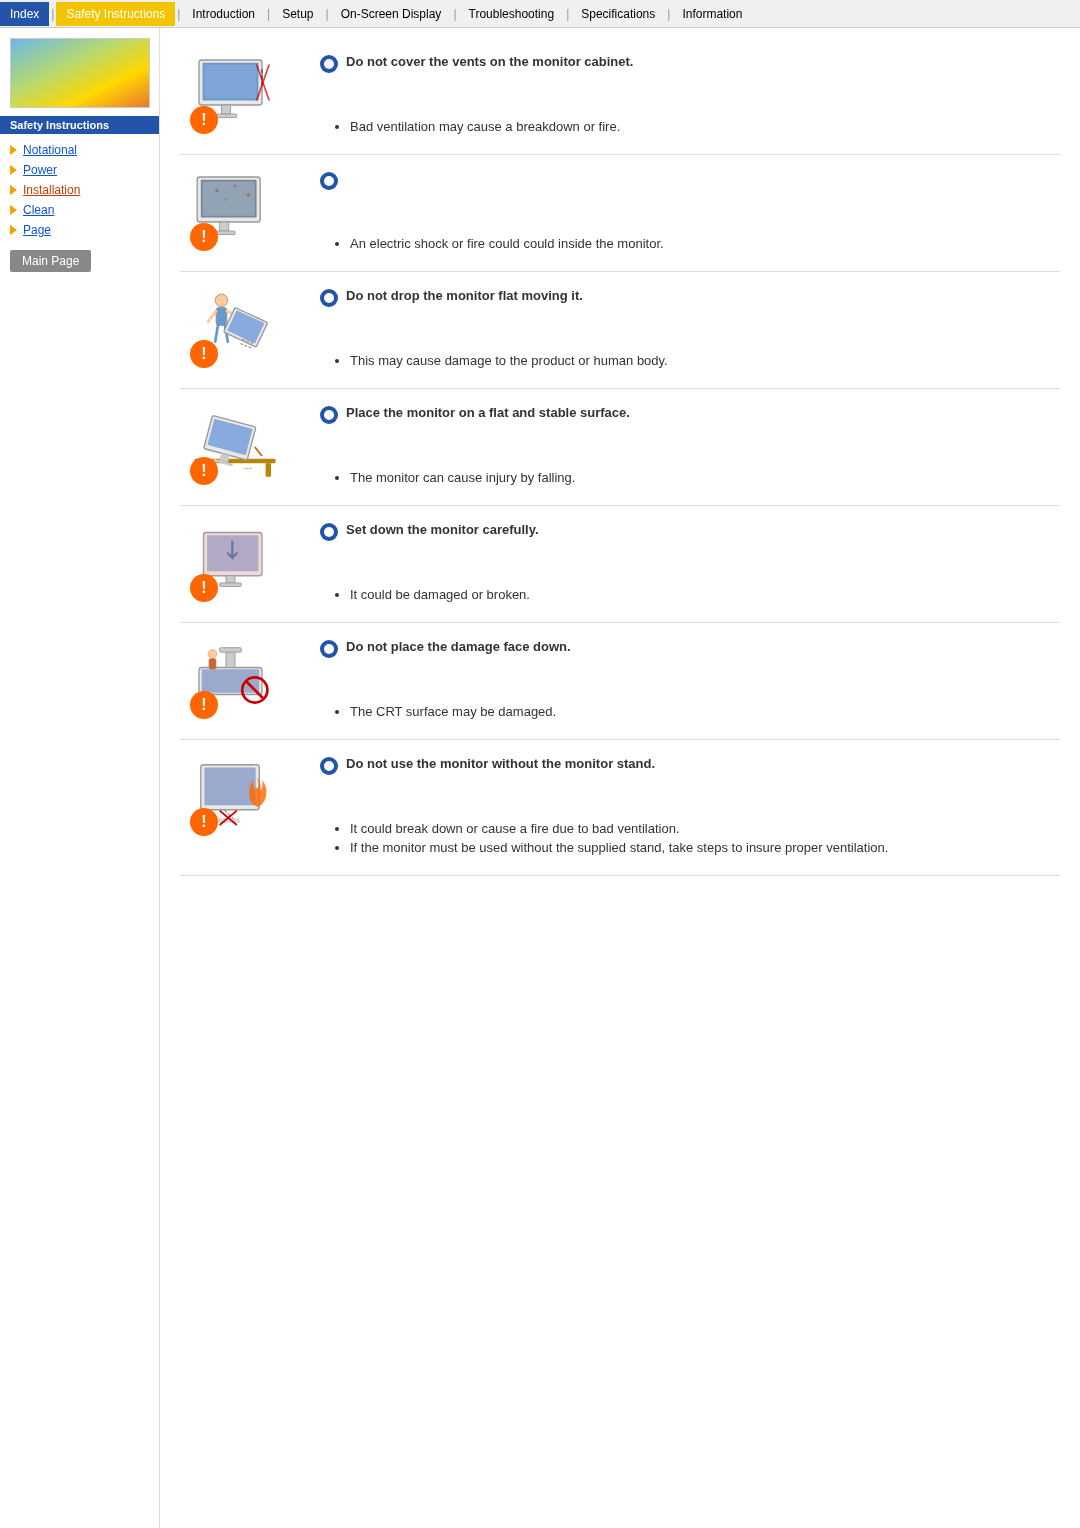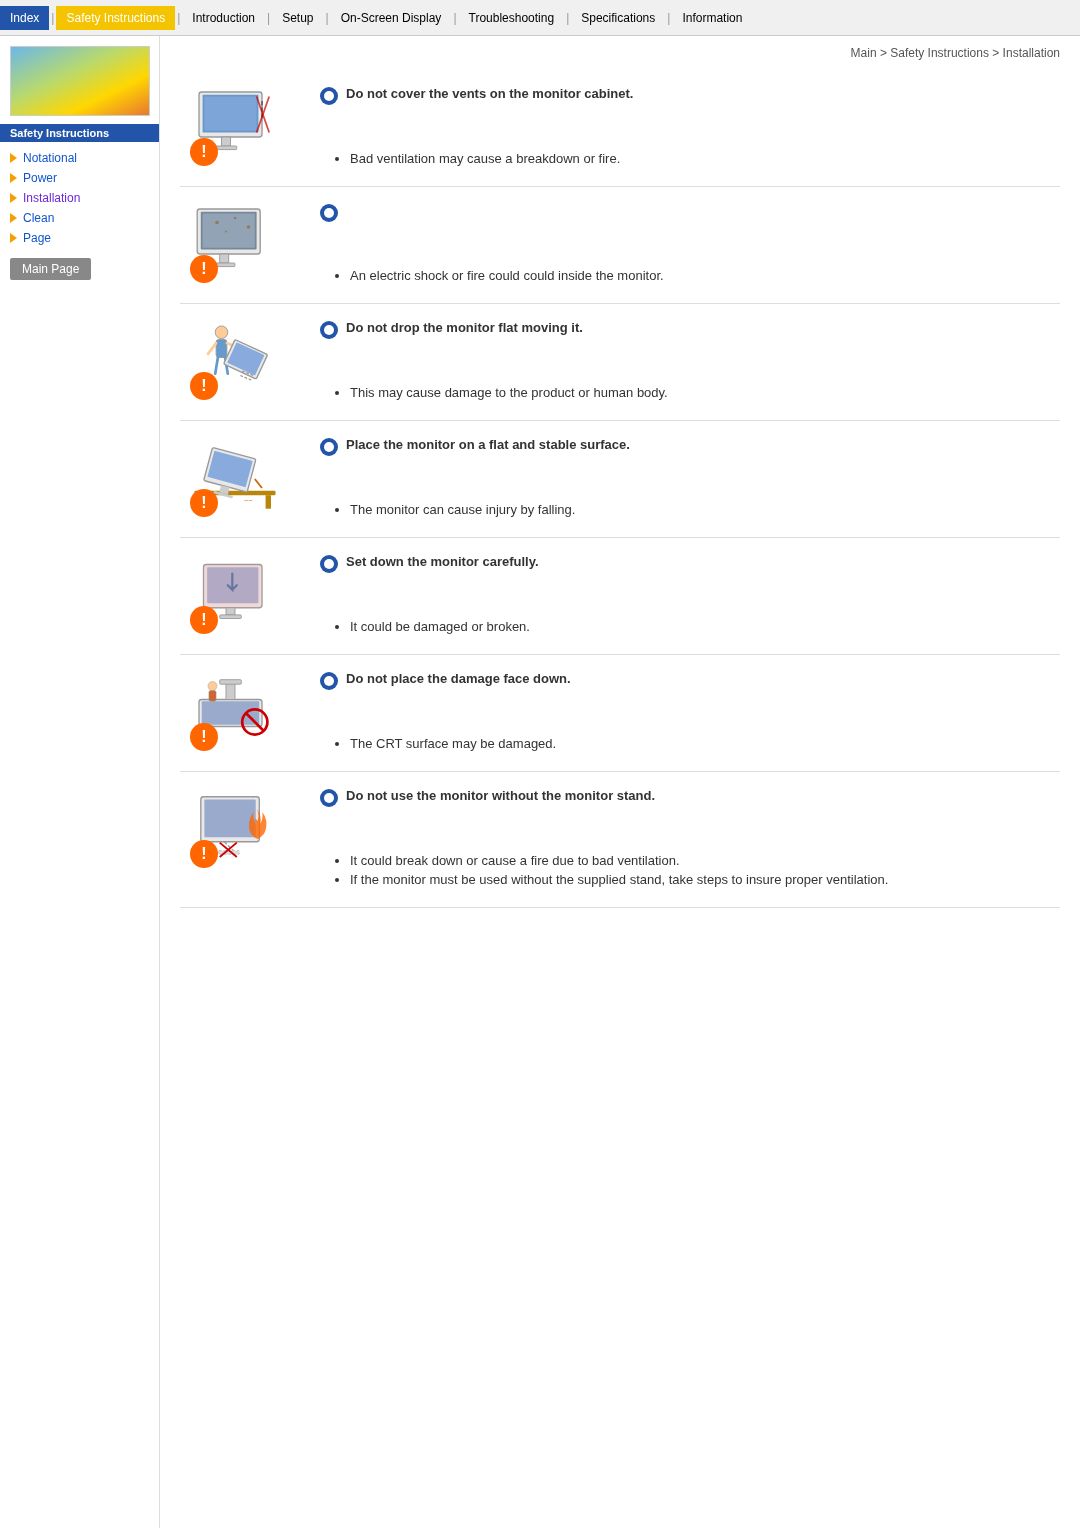--- a/index.html
+++ b/index.html
@@ -10,21 +10,21 @@
       color: #333;
     }
 
     
     .nav-bar {
       background: #f0f0f0;
       border-bottom: 1px solid #ccc;
       display: flex;
       align-items: center;
       padding: 0;
-      height: 36px;
+      height: 28px;
     }
     .nav-item {
       padding: 5px 10px;
       font-size: 12px;
       color: #000000;
       cursor: pointer;
       white-space: nowrap;
     }
     .nav-item.active-blue {
       background: #2255aa;
@@ -81,33 +81,34 @@
       padding: 3px 10px;
       margin-bottom: 6px;
     }
     .sidebar-nav-item {
       display: flex;
       align-items: center;
       padding: 3px 10px;
       font-size: 12px;
       color: #1155cc;
       cursor: pointer;
+      text-decoration: underline;
     }
     .sidebar-nav-item .arrow {
       display: inline-block;
       width: 0;
       height: 0;
       border-top: 5px solid transparent;
       border-bottom: 5px solid transparent;
       border-left: 7px solid #f5a000;
       margin-right: 6px;
       flex-shrink: 0;
     }
     .sidebar-nav-item.active {
-      color: #6d28d9;
+      color: #c2410c;
     }
     .main-page-btn {
       margin: 10px 10px 0 10px;
       background: #888;
       color: #fff;
       font-size: 12px;
       padding: 4px 12px;
       border: none;
       cursor: pointer;
       border-radius: 2px;
@@ -263,21 +264,20 @@
     </div>
     <div class="sidebar-nav-item">
       <span class="arrow"></span>
       <span>Page</span>
     </div>
 
     <button class="main-page-btn">Main Page</button>
   </aside>
 
   <main class="content">
-    <div class="breadcrumb">Main &gt; Safety Instructions &gt; Installation</div>
 
     <div class="section-row">
       <div class="section-icon-area">
         <div class="monitor-illustration">
           <svg class="monitor-svg" viewBox="0 0 100 80" xmlns="http://www.w3.org/2000/svg">
 
             <rect x="10" y="5" width="70" height="50" rx="3" fill="#e8e8e8" stroke="#999" stroke-width="1.5"></rect>
             <rect x="14" y="8" width="62" height="42" rx="1" fill="#6699cc"></rect>
 
             <rect x="16" y="10" width="58" height="38" rx="1" fill="#88aadd" opacity="0.7"></rect>

